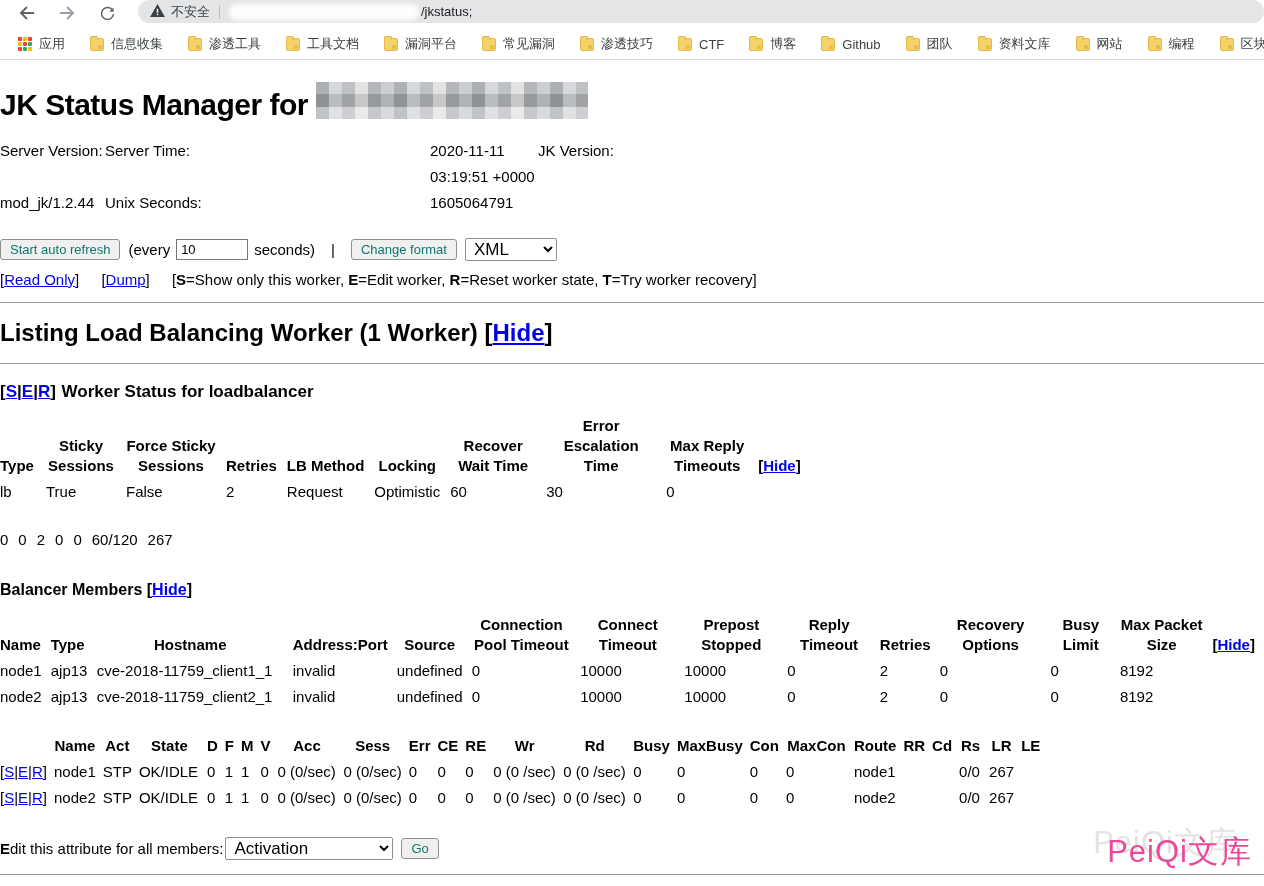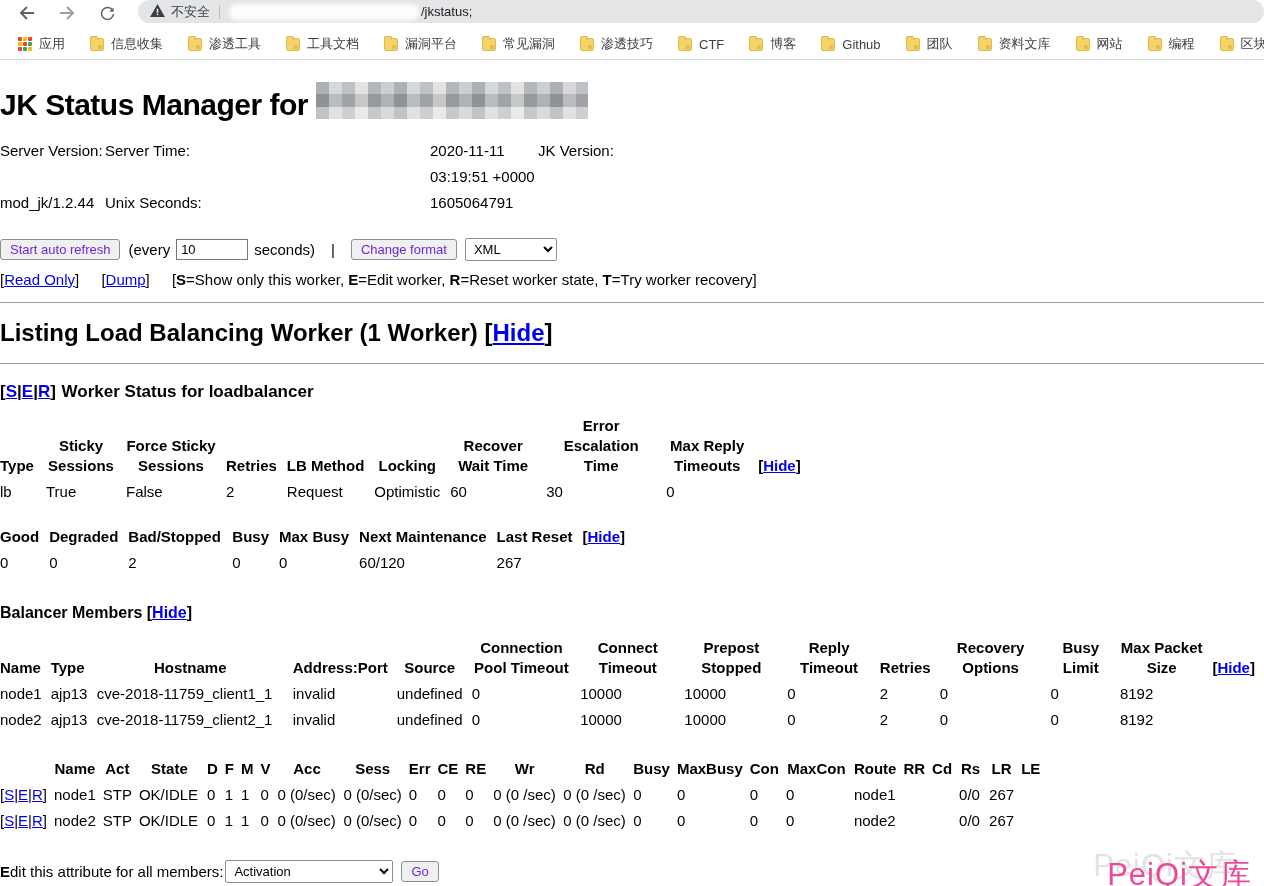--- a/index.html
+++ b/index.html
@@ -32,24 +32,24 @@
   a { color:#0000ee; text-decoration:underline; cursor:pointer; }
   h1 { font-size:30px; font-weight:700; margin:22px 0 6px; letter-spacing:-.5px; }
   .mosaic { display:inline-block; vertical-align:-4px; width:272px; height:37px; margin-left:8px;
     background:
       repeating-linear-gradient(0deg, rgba(255,255,255,.35) 0 12px, rgba(0,0,0,.10) 12px 25px, rgba(255,255,255,.15) 25px 37px),
       repeating-linear-gradient(90deg, #9fa3a8 0 13px, #cfd1d3 13px 26px, #b3b6ba 26px 39px, #dddedf 39px 52px, #a8abaf 52px 65px, #c4c6c8 65px 78px); }
 
   .info-grid { display:grid; grid-template-columns:105px 325px 108px auto; font-size:15px; line-height:26px; margin-top:16px; }
 
   .controls { margin-top:22px; display:flex; align-items:center; font-size:15px; }
-  button { font-family:"Liberation Sans",sans-serif; font-size:13px; color:#6d28d9;
+  button { font-family:"Liberation Sans",sans-serif; font-size:13px; color:#0f766e;
     background:#f0f0f0; border:1px solid #8f8f8f; border-radius:3px; padding:2px 9px; cursor:pointer; }
   .interval-input { width:72px; height:21px; border:1px solid #767676; font-size:13px; padding:0 4px; margin:0 6px; font-family:"Liberation Sans",sans-serif; }
-  select { font-family:"Liberation Sans",sans-serif; font-size:13px; height:23px; border:1px solid #8f8f8f; border-radius:2px; background:#fff; padding:0 4px; }
+  select { font-family:"Liberation Sans",sans-serif; font-size:17px; height:23px; border:1px solid #8f8f8f; border-radius:2px; background:#fff; padding:0 4px; }
   .ctl-pipe { margin:0 16px; color:#000; }
   .gap8 { width:8px; }
 
   .linkrow { margin-top:10px; font-size:15px; }
   .linkrow .blk { margin-right:18px; }
   .legend b { font-weight:700; }
 
   hr { border:none; border-top:1px solid #9d9d9d; margin:14px -8px; }
 
   h2 { font-size:24px; font-weight:700; margin:16px 0; }
@@ -254,30 +254,20 @@
       <td>60</td>
       <td>30</td>
       <td>0</td>
       <td></td>
     </tr>
   </tbody>
     </table>
 
   <table class="t2">
     <tbody>
-        <tr>
-      <th class="first w40">Good</th>
-      <th class="first w76">Degraded</th>
-      <th class="first w104">Bad/Stopped</th>
-      <th class="first w36">Busy</th>
-      <th class="first w66">Max Busy</th>
-      <th class="first w128">Next Maintenance</th>
-      <th class="first w72">Last Reset</th>
-      <th class="first">[<a>Hide</a>]</th>
-    </tr>
     <tr>
       <td>0</td>
       <td>0</td>
       <td>2</td>
       <td>0</td>
       <td>0</td>
       <td>60/120</td>
       <td>267</td>
       <td></td>
     </tr>

